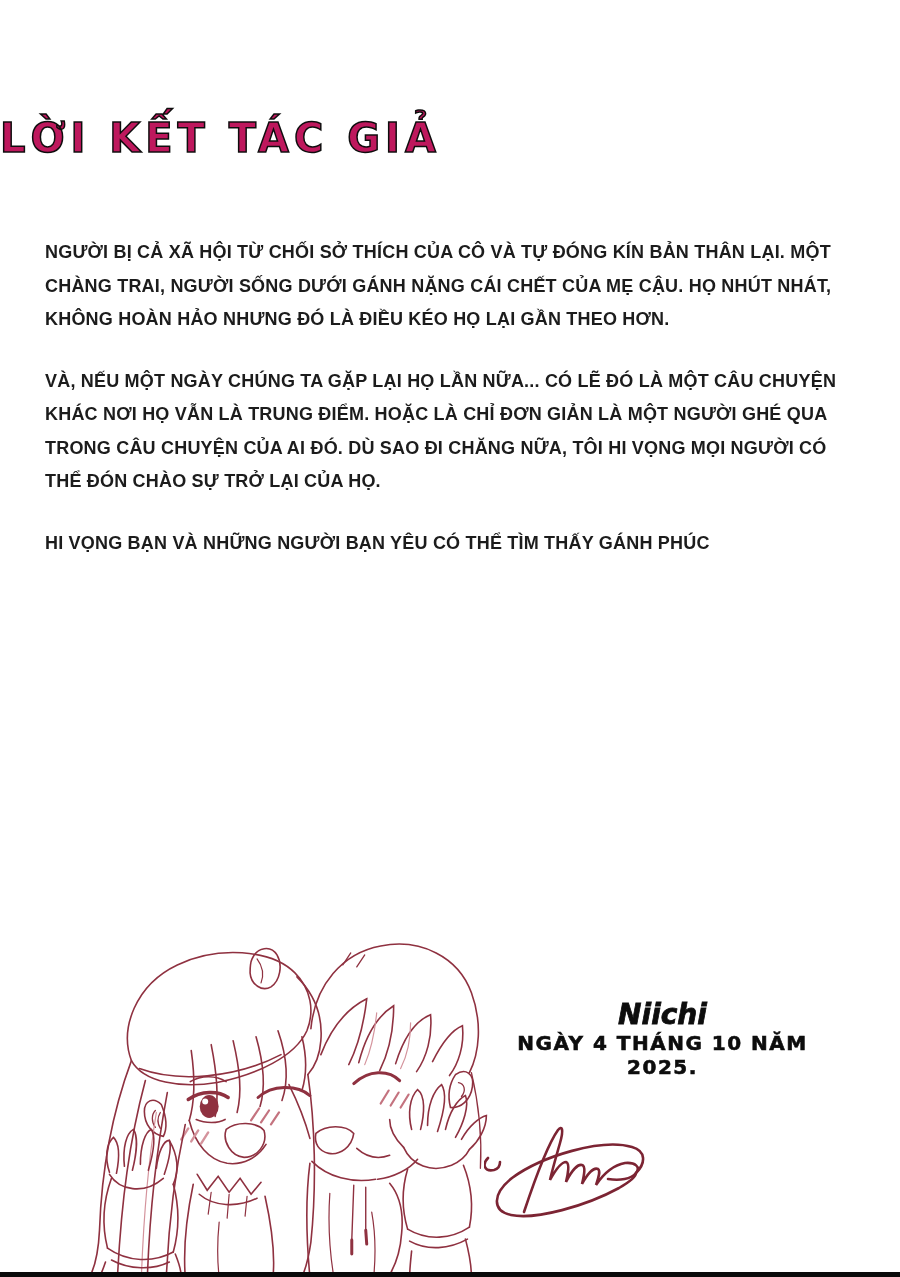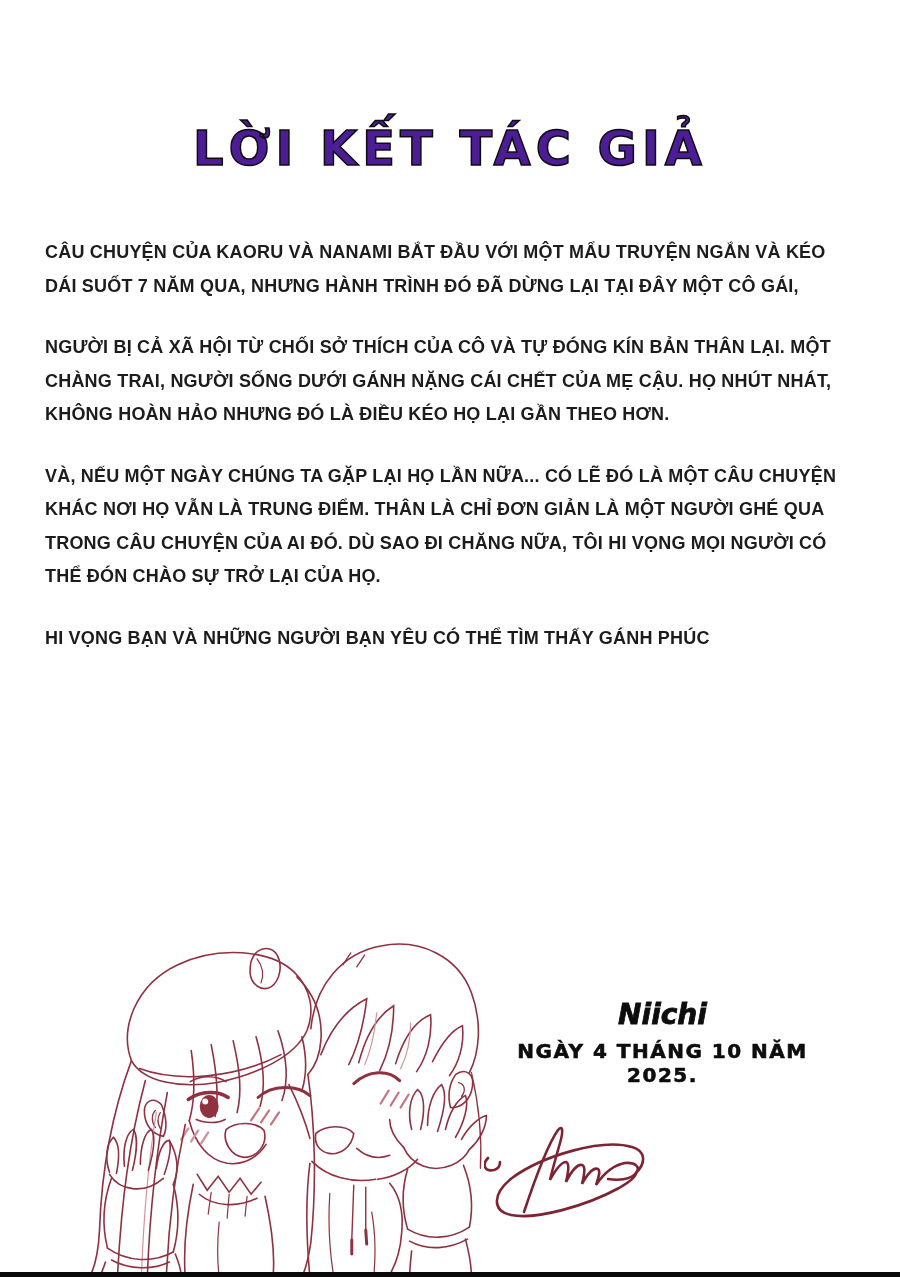--- a/index.html
+++ b/index.html
@@ -2,59 +2,58 @@
 <html><head>
 <meta charset="utf-8">
 <style>
   html,body{margin:0;padding:0;}
   body{
     width:900px;height:1277px;position:relative;overflow:hidden;
     background:#ffffff;
     font-family:"Liberation Sans", sans-serif;
   }
   .page-title{
-    position:absolute;top:88px;left:0;right:0;text-align:center;
-    font-size:48px;font-weight:900;letter-spacing:5px;color:#4c1d95;
+    position:absolute;top:88px;left:0;right:0;text-align:left;
+    font-size:40px;font-weight:900;letter-spacing:5px;color:#be185d;
     font-family:"DejaVu Sans","Liberation Sans",sans-serif;
     -webkit-text-stroke:1.5px #0d0d0d;
   }
   .afterword{
     position:absolute;top:236px;left:45px;width:812px;
     color:#1c1c1c;font-weight:bold;font-size:18px;line-height:33.5px;
     letter-spacing:0.2px;
   }
   .afterword p{margin:0 0 28px 0;}
   .sig-block{
     position:absolute;left:495px;top:998px;width:335px;text-align:center;color:#0d0d0d;
   }
   .sig-name{
     font-size:28px;font-weight:bold;font-style:italic;
     font-family:"DejaVu Sans","Liberation Sans",sans-serif;
     -webkit-text-stroke:0.8px #0d0d0d;
   }
   .sig-date{
-    margin-top:8px;font-size:20px;font-weight:900;letter-spacing:1.5px;
+    margin-top:0;font-size:20px;font-weight:900;letter-spacing:1.5px;
     font-family:"DejaVu Sans","Liberation Sans",sans-serif;
     -webkit-text-stroke:0.6px #0d0d0d;
   }
   .illustration{position:absolute;left:58px;top:933px;width:432px;height:344px;}
   .scribble{position:absolute;left:484px;top:1118px;width:185px;height:115px;}
   .bottom-bar{position:absolute;left:0;bottom:0;width:100%;height:5px;background:#0a0a0a;}
 </style>
 </head>
 <body>
 
 <div>
 
   <h1 class="page-title">LỜI KẾT TÁC GIẢ</h1>
 
   <div class="afterword">
-    <p>CÂU CHUYỆN CỦA KAORU VÀ NANAMI BẮT ĐẦU VỚI MỘT MẨU TRUYỆN NGẮN VÀ KÉO DÁI SUỐT 7 NĂM QUA, NHƯNG HÀNH TRÌNH ĐÓ ĐÃ DỪNG LẠI TẠI ĐÂY MỘT CÔ GÁI,</p>
     <p>NGƯỜI BỊ CẢ XÃ HỘI TỪ CHỐI SỞ THÍCH CỦA CÔ VÀ TỰ ĐÓNG KÍN BẢN THÂN LẠI. MỘT CHÀNG TRAI, NGƯỜI SỐNG DƯỚI GÁNH NẶNG CÁI CHẾT CỦA MẸ CẬU. HỌ NHÚT NHÁT, KHÔNG HOÀN HẢO NHƯNG ĐÓ LÀ ĐIỀU KÉO HỌ LẠI GẦN THEO HƠN.</p>
-    <p>VÀ, NẾU MỘT NGÀY CHÚNG TA GẶP LẠI HỌ LẦN NỮA... CÓ LẼ ĐÓ LÀ MỘT CÂU CHUYỆN KHÁC NƠI HỌ VẪN LÀ TRUNG ĐIỂM. THÂN LÀ CHỈ ĐƠN GIẢN LÀ MỘT NGƯỜI GHÉ QUA TRONG CÂU CHUYỆN CỦA AI ĐÓ. DÙ SAO ĐI CHĂNG NỮA, TÔI HI VỌNG MỌI NGƯỜI CÓ THỂ ĐÓN CHÀO SỰ TRỞ LẠI CỦA HỌ.</p>
+    <p>VÀ, NẾU MỘT NGÀY CHÚNG TA GẶP LẠI HỌ LẦN NỮA... CÓ LẼ ĐÓ LÀ MỘT CÂU CHUYỆN KHÁC NƠI HỌ VẪN LÀ TRUNG ĐIỂM. HOẶC LÀ CHỈ ĐƠN GIẢN LÀ MỘT NGƯỜI GHÉ QUA TRONG CÂU CHUYỆN CỦA AI ĐÓ. DÙ SAO ĐI CHĂNG NỮA, TÔI HI VỌNG MỌI NGƯỜI CÓ THỂ ĐÓN CHÀO SỰ TRỞ LẠI CỦA HỌ.</p>
     <p>HI VỌNG BẠN VÀ NHỮNG NGƯỜI BẠN YÊU CÓ THỂ TÌM THẤY GÁNH PHÚC</p>
   </div>
 
   <div class="sig-block">
     <div class="sig-name">Niichi</div>
     <div class="sig-date">NGÀY 4 THÁNG 10 NĂM 2025.</div>
   </div>
 
   <svg class="illustration" viewBox="0 0 430 345" fill="none" stroke="#8f3140" stroke-width="1.6" stroke-linecap="round">
 

